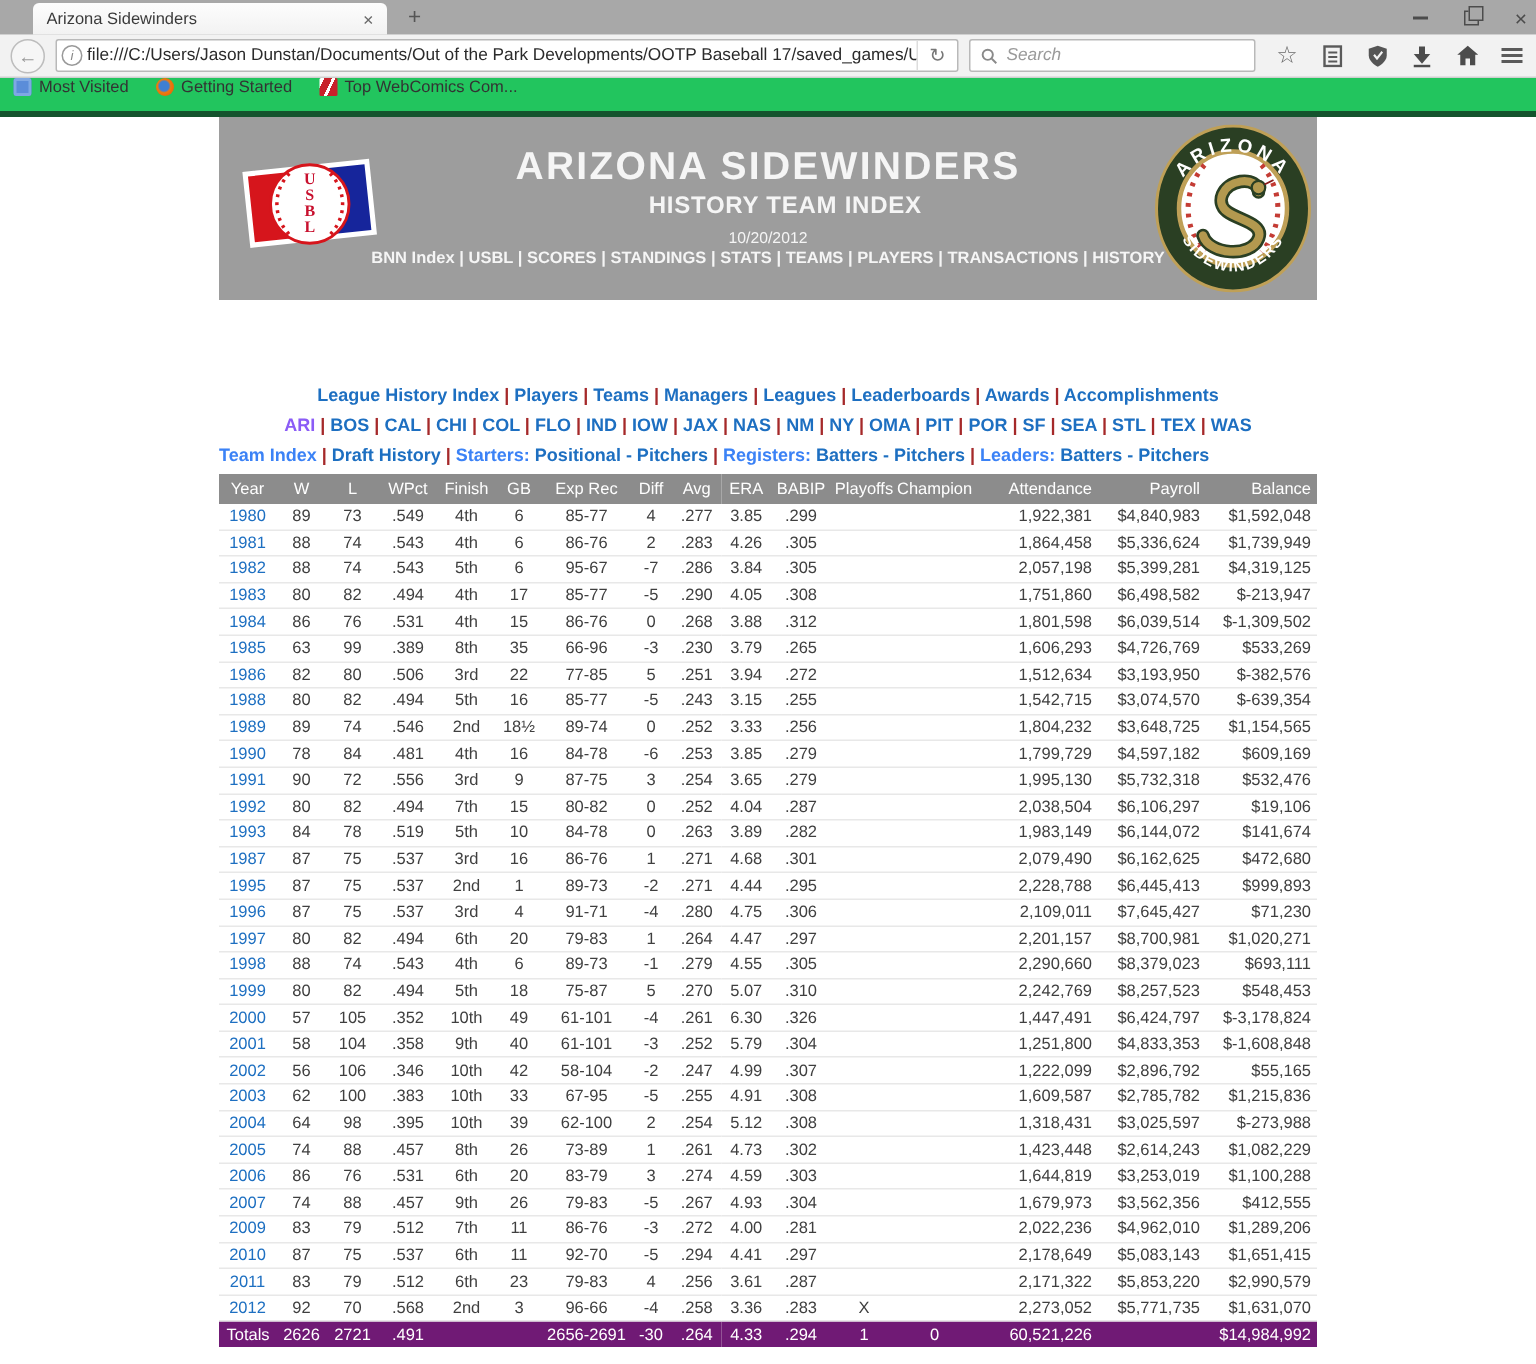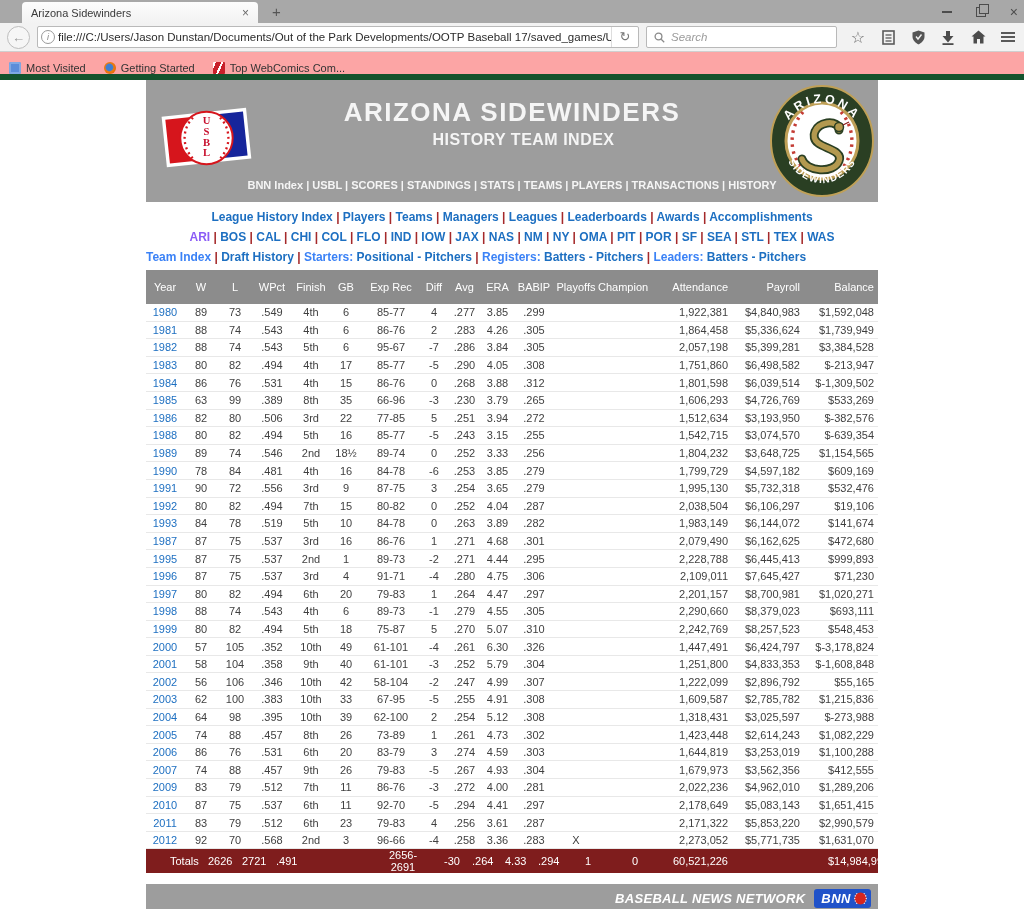--- a/index.html
+++ b/index.html
@@ -25,52 +25,52 @@
   .urlinfo .i{width:12px;height:12px;border:1px solid #999;border-radius:50%;color:#888;font-size:9px;line-height:12px;text-align:center;font-style:italic;}
   .urltext{flex:1;white-space:nowrap;overflow:hidden;}
   .reload{width:26px;border-left:1px solid #ddd;color:#777;text-align:center;font-size:13px;line-height:20px;}
   .searchbar{width:184px;height:20px;background:#fff;border:1px solid #b9b9b9;border-radius:2px;display:flex;align-items:center;padding:0 7px;gap:6px;}
   .searchph{color:#9a9a9a;font-style:italic;font-size:11.5px;}
   .tbicons{display:flex;align-items:center;gap:12px;margin-left:5px;color:#5a5a5a;}
   .tbicons .tbi{display:flex;align-items:center;justify-content:center;width:18px;height:18px;}
   .star{font-size:16px;color:#6b6b6b;}
   .menu-icon span{display:block;width:14px;height:2px;background:#5a5a5a;margin:2px 0;}
 
-  .bookmarksbar{height:22px;background:#fca5a5;border-bottom:6px solid #14532d;display:flex;align-items:flex-end;padding:0 9px;gap:18px;font-size:11px;color:#333;}
+  .bookmarksbar{height:22px;background:#22c55e;border-bottom:4px solid #14532d;display:flex;align-items:flex-start;padding:0 9px;gap:18px;font-size:11px;color:#333;}
   .bm{display:flex;align-items:center;gap:5px;}
   .bm-ic{width:12px;height:12px;border-radius:2px;flex:0 0 auto;}
   .ic-grid{background:#5b8dd9;box-shadow:inset 0 0 0 2px #7fa8e3;}
   .ic-fox{border-radius:50%;background:radial-gradient(circle at 45% 45%,#3f7fd2 0 34%,#f07a0c 48%,#d8570a 100%);}
   .ic-comics{background:linear-gradient(115deg,#fff 0 18%,#c8202a 18% 48%,#fff 48% 60%,#c8202a 60% 100%);border-radius:1px;}
 
   
   .page{background:#fff;}
   .container{width:732px;margin:0 auto;}
 
   .masthead{height:122px;background:#9d9d9d;position:relative;text-align:center;color:#f5f5f5;}
   .mh-title{padding-top:17px;font-size:26px;font-weight:bold;letter-spacing:1.5px;}
   .mh-sub{font-size:16px;font-weight:bold;margin-top:3px;letter-spacing:.5px;margin-left:23px;}
   .mh-date{font-size:10.5px;margin-top:6px;}
-  .mh-nav{position:absolute;left:0;right:0;bottom:11px;font-size:11px;font-weight:bold;}
+  .mh-nav{position:absolute;left:0;right:0;bottom:22px;font-size:11px;font-weight:bold;}
   .logo-usbl{position:absolute;left:12px;top:18px;}
   .logo-az{position:absolute;right:4px;top:5px;}
 
   .w{color:#f5f5f5;} .sep-w{color:#f5f5f5;}
   .lnk{color:#1d6fc1;} .sep{color:#a5292a;} .lbl{color:#3b82f6;} .cur{color:#8b5cf6;}
   .navline{font-size:12px;font-weight:bold;text-align:center;line-height:20px;}
-  .navline.first{padding-top:5px;}
+  .navline.first{padding-top:5px;margin-top:48px;}
   .navline.left{text-align:left;}
 
   table.stats{width:732px;border-collapse:collapse;table-layout:fixed;margin-top:3px;font-size:11px;color:#3f3f3f;}
-  table.stats th{background:#8c8c8c;color:#fff;font-weight:normal;font-size:11px;height:34px;padding:0;}
+  table.stats th{background:#8c8c8c;color:#fff;font-weight:normal;font-size:11px;height:20px;padding:0;}
   table.stats td{height:16.6px;padding:0;border-bottom:1px solid #e8e8e8;}
   table.stats .ac{text-align:center;}
   table.stats .ar{text-align:right;padding-right:4px;}
   table.stats .al{text-align:left;padding-left:5px;}
-  table.stats tr.totals td{background:#7f1d1d;color:#fff;border-bottom:none;padding-left:24px;}
+  table.stats tr.totals td{background:#701a75;color:#fff;border-bottom:none;}
   a.yearlink{color:#1d6fc1;text-decoration:none;}
   col.c1{width:38px}col.c2{width:34px}col.c3{width:34px}col.c4{width:40px}col.c5{width:38px}col.c6{width:32px}
   col.c7{width:58px}col.c8{width:28px}col.c9{width:33px}col.c10{width:33px}col.c11{width:40px}col.c12{width:44px}
   col.c13{width:50px}col.c14{width:84px}col.c15{width:72px}col.c16{width:74px}
 
   .bnnbar{height:28px;background:#9d9d9d;margin-top:11px;display:flex;align-items:center;justify-content:flex-end;padding-right:7px;gap:9px;box-sizing:border-box;}
   .bnntext{color:#fff;font-style:italic;font-weight:bold;font-size:13px;letter-spacing:.3px;}
   .bnnlogo{height:19px;background:#2052c9;border-radius:3px;display:flex;align-items:center;padding:0 4px 0 7px;gap:3px;}
   .bnnlogo .t{color:#fff;font-style:italic;font-weight:bold;font-size:13px;letter-spacing:.5px;}
 </style>
@@ -194,20 +194,21 @@
           <path d="M 32 74 C 36 87 64 89 69 76 C 73 66 56 64 48 58 C 40 52 45 40 57 38 C 64 37 69 40 69 45" fill="none" stroke="#b3994f" stroke-width="5.5" stroke-linecap="round"></path>
           <circle cx="69" cy="42" r="4.5" fill="#b3994f" stroke="#2a3f23" stroke-width="1.5"></circle>
           <line x1="73" y1="40" x2="79" y2="37" stroke="#8a1b1b" stroke-width="1.2"></line>
           <text font-size="12.5" font-weight="bold" fill="#fff" letter-spacing="3" font-family="Liberation Sans,sans-serif"><textPath href="#arcT" startOffset="50%" text-anchor="middle">ARIZONA</textPath></text>
           <text font-size="10" font-weight="bold" fill="#fff" letter-spacing="1.2" font-family="Liberation Sans,sans-serif"><textPath href="#arcB" startOffset="50%" text-anchor="middle">SIDEWINDERS</textPath></text>
         </svg>
       </div>
 
       <div class="mh-title">ARIZONA SIDEWINDERS</div>
       <div class="mh-sub">HISTORY TEAM INDEX</div>
+      <div class="mh-date">10/20/2012</div>
       <div class="mh-nav" id="nav1"><span class="w">BNN Index</span><span class="sep-w"> | </span><span class="w">USBL</span><span class="sep-w"> | </span><span class="w">SCORES</span><span class="sep-w"> | </span><span class="w">STANDINGS</span><span class="sep-w"> | </span><span class="w">STATS</span><span class="sep-w"> | </span><span class="w">TEAMS</span><span class="sep-w"> | </span><span class="w">PLAYERS</span><span class="sep-w"> | </span><span class="w">TRANSACTIONS</span><span class="sep-w"> | </span><span class="w">HISTORY</span></div>
     </div>
 
     <div class="navline first" id="nav2"><span class="lnk">League History Index</span><span class="sep"> | </span><span class="lnk">Players</span><span class="sep"> | </span><span class="lnk">Teams</span><span class="sep"> | </span><span class="lnk">Managers</span><span class="sep"> | </span><span class="lnk">Leagues</span><span class="sep"> | </span><span class="lnk">Leaderboards</span><span class="sep"> | </span><span class="lnk">Awards</span><span class="sep"> | </span><span class="lnk">Accomplishments</span></div>
     <div class="navline" id="nav3"><span class="cur">ARI</span><span class="sep"> | </span><span class="lnk">BOS</span><span class="sep"> | </span><span class="lnk">CAL</span><span class="sep"> | </span><span class="lnk">CHI</span><span class="sep"> | </span><span class="lnk">COL</span><span class="sep"> | </span><span class="lnk">FLO</span><span class="sep"> | </span><span class="lnk">IND</span><span class="sep"> | </span><span class="lnk">IOW</span><span class="sep"> | </span><span class="lnk">JAX</span><span class="sep"> | </span><span class="lnk">NAS</span><span class="sep"> | </span><span class="lnk">NM</span><span class="sep"> | </span><span class="lnk">NY</span><span class="sep"> | </span><span class="lnk">OMA</span><span class="sep"> | </span><span class="lnk">PIT</span><span class="sep"> | </span><span class="lnk">POR</span><span class="sep"> | </span><span class="lnk">SF</span><span class="sep"> | </span><span class="lnk">SEA</span><span class="sep"> | </span><span class="lnk">STL</span><span class="sep"> | </span><span class="lnk">TEX</span><span class="sep"> | </span><span class="lnk">WAS</span></div>
     <div class="navline left" id="nav4"><span class="lbl">Team Index</span><span class="sep"> | </span><span class="lnk">Draft History</span><span class="sep"> | </span><span class="lbl">Starters: </span><span class="lnk">Positional - Pitchers</span><span class="sep"> | </span><span class="lbl">Registers: </span><span class="lnk">Batters - Pitchers</span><span class="sep"> | </span><span class="lbl">Leaders: </span><span class="lnk">Batters - Pitchers</span></div>
 
     <table class="stats" id="stats">
       <colgroup>
         <col class="c1">
@@ -293,21 +294,21 @@
             <td class="ac">6</td>
             <td class="ac">95-67</td>
             <td class="ac">-7</td>
             <td class="ac">.286</td>
             <td class="ac">3.84</td>
             <td class="ac">.305</td>
             <td class="ac"></td>
             <td class="ac"></td>
             <td class="ar">2,057,198</td>
             <td class="ar">$5,399,281</td>
-            <td class="ar">$3,384,528</td>
+            <td class="ar">$4,319,125</td>
           </tr>
           <tr>
             <td class="ac"><a class="yearlink" href="#">1983</a></td>
             <td class="ac">80</td>
             <td class="ac">82</td>
             <td class="ac">.494</td>
             <td class="ac">4th</td>
             <td class="ac">17</td>
             <td class="ac">85-77</td>
             <td class="ac">-5</td>

